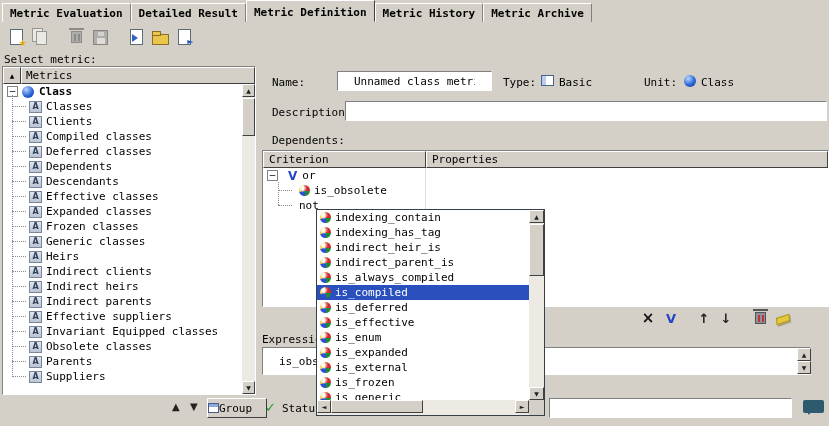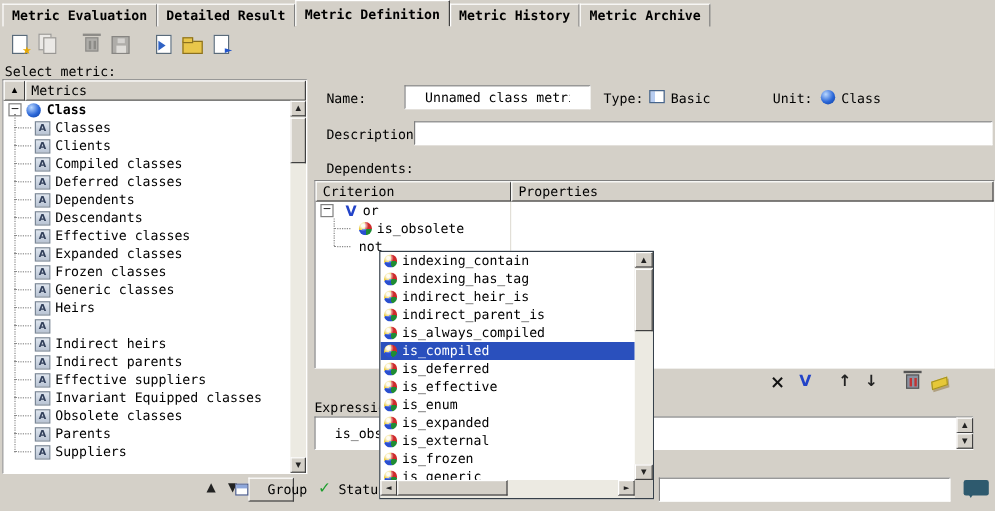--- a/index.html
+++ b/index.html
@@ -58,21 +58,21 @@
   .titems{position:relative}
   .titems::before{content:"";position:absolute;left:9px;top:-4px;bottom:7px;border-left:1px dotted #8a8a8a}
   .titem{height:15px;display:flex;align-items:center;padding-left:26px;position:relative;white-space:nowrap}
   .titem::before{content:"";position:absolute;left:9px;top:7px;width:14px;border-top:1px dotted #8a8a8a}
   .aicon{width:13px;height:12px;background:linear-gradient(#dfe6ef,#b9c4d4);border:1px solid #7a8796;
     display:flex;align-items:center;justify-content:center;margin-right:4px;flex:none}
   .aicon i{font:bold 8px/8px "DejaVu Sans",sans-serif;font-style:normal;color:#33415c}
 
   
   .navarrow{position:absolute;font:bold 10px/10px "DejaVu Sans",sans-serif;color:#222}
-  #groupbtn{left:207px;top:398px;width:38px;height:20px;display:flex;align-items:center;justify-content:center;gap:16px}
+  #groupbtn{left:207px;top:398px;width:60px;height:20px;display:flex;align-items:center;gap:0}
   .gicon{width:11px;height:10px;background:#fff;border:1px solid #4a5a8a;position:relative;flex:none}
   .gicon::before{content:"";position:absolute;left:0;top:0;right:0;height:3px;background:#8fa8dc}
 
   
   .fld{position:absolute;border:1px solid;border-color:#808080 #fff #fff #808080;background:#fff;
     font:inherit;padding:1px 16px;outline:none;color:#000}
   .typeicon{position:absolute;width:13px;height:11px;border:1px solid #46658c;
     background:linear-gradient(to right,#b8cdf0 4px,#fff 4px)}
 
   
@@ -260,20 +260,21 @@
           <div class="titem">
             <span class="aicon">
               <i>A</i>
             </span>
             <span>Heirs</span>
           </div>
           <div class="titem">
             <span class="aicon">
               <i>A</i>
             </span>
+            <span>Indirect clients</span>
           </div>
           <div class="titem">
             <span class="aicon">
               <i>A</i>
             </span>
             <span>Indirect heirs</span>
           </div>
           <div class="titem">
             <span class="aicon">
               <i>A</i>

